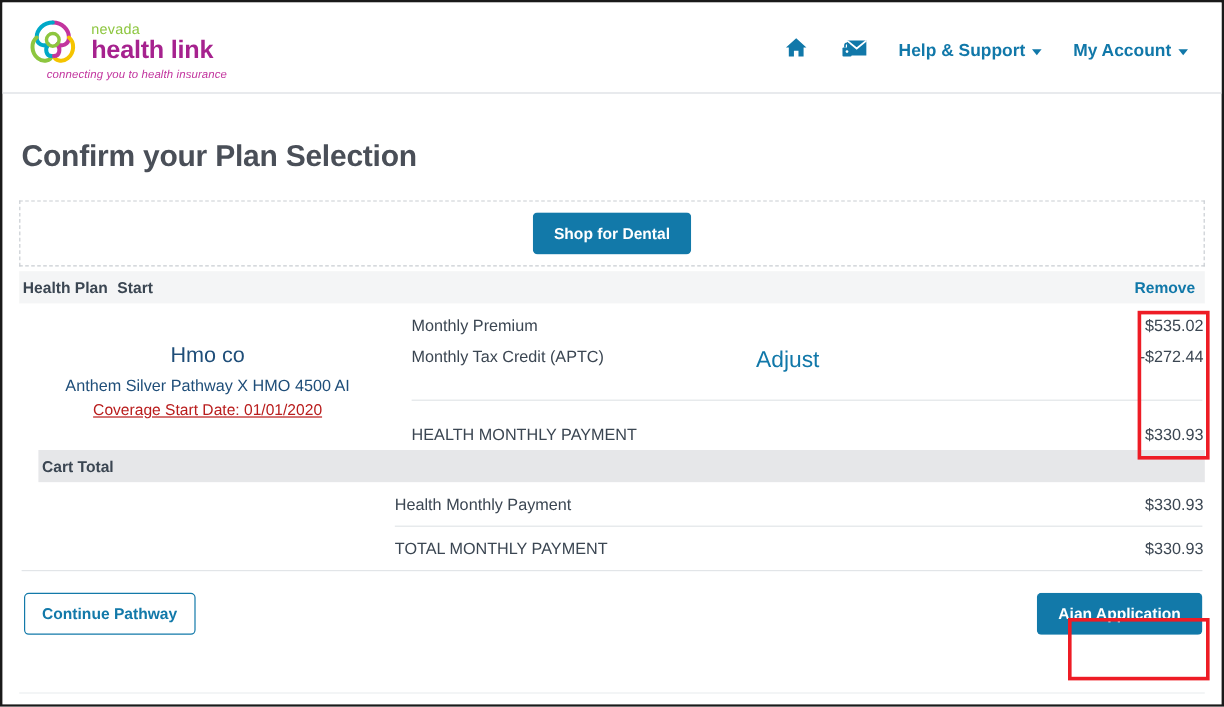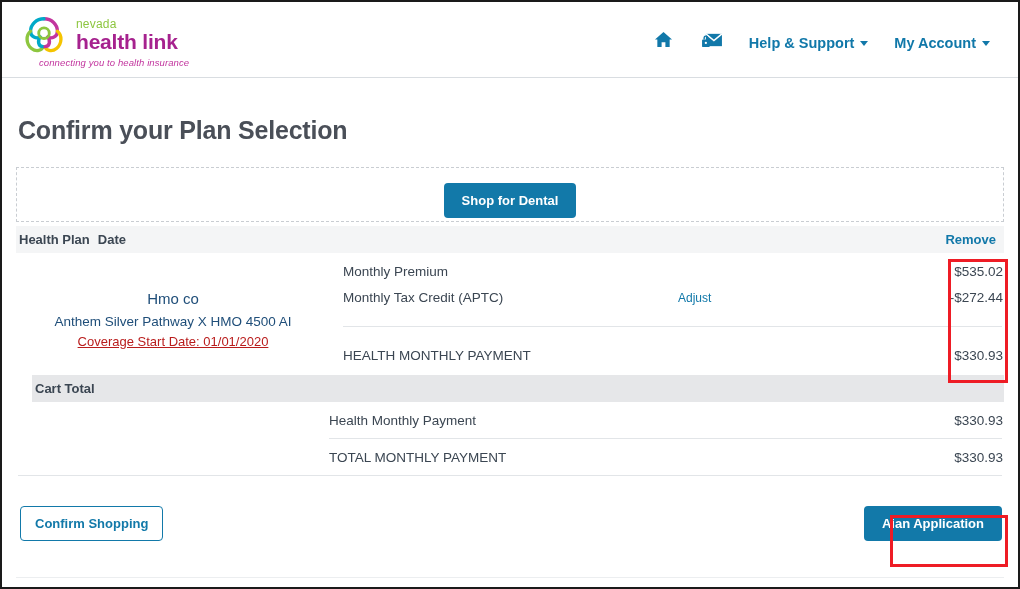--- a/index.html
+++ b/index.html
@@ -138,21 +138,20 @@
   }
 
   .btn {
     font-family: "Liberation Sans", sans-serif;
     font-size: 13px;
     font-weight: bold;
     border-radius: 4px;
     cursor: pointer;
     border: 1px solid transparent;
     white-space: nowrap;
-    margin-top: 12px;
   }
 
   .btn-primary {
     background: #1279a9;
     color: #ffffff;
     padding: 9px 17px;
   }
 
   .btn-outline {
     background: #ffffff;
@@ -193,42 +192,42 @@
   }
 
   .plan-info {
     width: 314px;
     flex: 0 0 314px;
     text-align: center;
     align-self: flex-end;
     padding-bottom: 22px;
     line-height: 1.6;
   }
-  .plan-issuer { font-size: 15px; color: #1f4e79; }
+  .plan-issuer { font-size: 18px; color: #1f4e79; }
   .plan-name   { font-size: 13.5px; color: #1f4e79; }
   .plan-start  { font-size: 13px; color: #b91c1c; text-decoration: underline; }
 
   .charges {
     flex: 1 1 auto;
     padding-right: 0;
   }
 
   .charge-line {
     display: flex;
     align-items: flex-start;
     font-size: 13.5px;
     color: #3b4652;
   }
   .charge-label { width: 300px; flex: 0 0 300px; padding-left: 13px; }
   .charge-mid   { flex: 1 1 auto; }
-  .charge-mid a { color: #1178a9; text-decoration: none; font-size: 12px; }
+  .charge-mid a { color: #1178a9; text-decoration: none; font-size: 19px; }
   .charge-amt   { width: 68px; flex: 0 0 68px; text-align: right; padding-right: 1px; }
 
   .charge-row-1 { padding-top: 11px; }
-  .charge-row-2 { padding-top: 11px; gap: 48px; }
+  .charge-row-2 { padding-top: 11px; }
 
   .charge-divider {
     border-top: 1px solid #e2e5e8;
     margin: 21px 0 0 13px;
     margin-right: 2px;
   }
 
   .charge-total { padding-top: 21px; }
 
   
@@ -350,21 +349,21 @@
   <div class="content">
 
     <h1 class="page-title">Confirm your Plan Selection</h1>
 
     <div class="dental-box">
       <button class="btn btn-primary">Shop for Dental</button>
     </div>
 
     <div class="cart-head">
       <span class="cart-head-title">
-        <span>Health Plan</span><span class="plan-kind">Date</span>
+        <span>Health Plan</span><span class="plan-kind">Start</span>
       </span>
       <a class="cart-head-remove" href="#">Remove</a>
     </div>
 
     <div class="plan-row">
 
       <div class="plan-info">
         <div class="plan-issuer">Hmo co</div>
         <div class="plan-name">Anthem Silver Pathway X HMO 4500 AI</div>
         <div class="plan-start">Coverage Start Date: 01/01/2020</div>
@@ -408,21 +407,21 @@
 
       <div class="total-line">
         <span class="total-label">TOTAL MONTHLY PAYMENT</span>
         <span class="total-amt">$330.93</span>
       </div>
 
       <div class="footer-rule"></div>
     </div>
 
     <div class="actions">
-      <button class="btn btn-outline">Confirm Shopping</button>
+      <button class="btn btn-outline">Continue Pathway</button>
       <span class="spacer"></span>
       <button class="btn btn-primary">Aian Application</button>
     </div>
 
   </div>
 
   <div class="bottom-rule"></div>
 
   <div class="hl-box" id="hl-amounts"></div>
   <div class="hl-box" id="hl-sign"></div>

